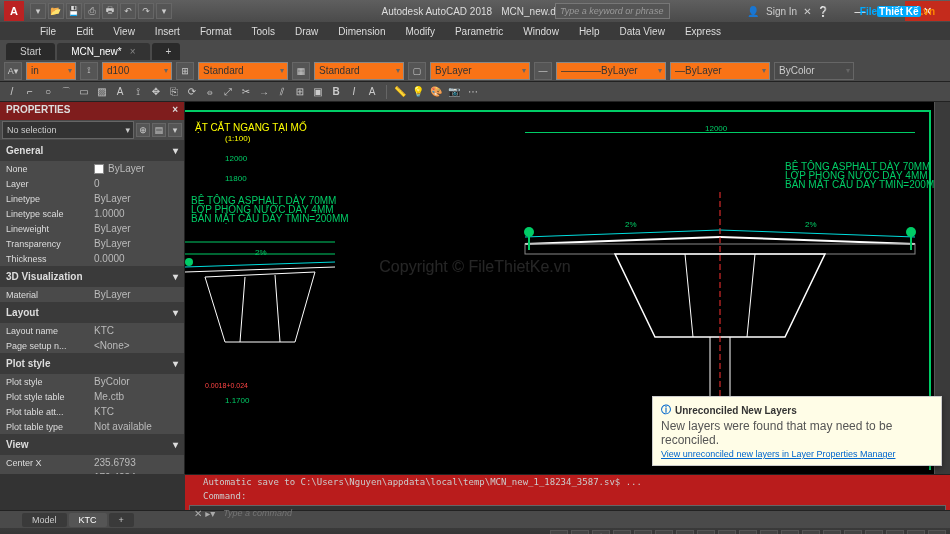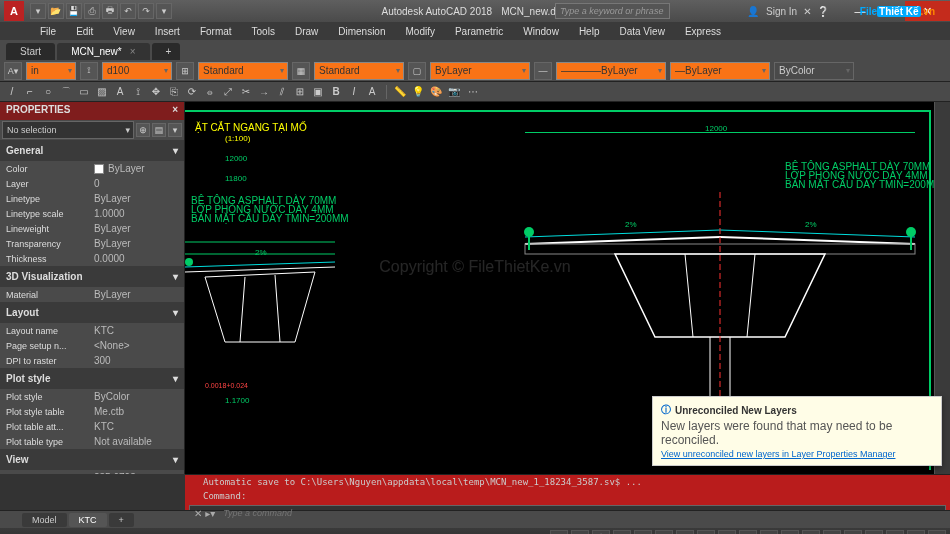--- a/index.html
+++ b/index.html
@@ -188,21 +188,21 @@
       <div class="rb-btn" style="width:14px;height:14px">⊕</div>
       <div class="rb-btn" style="width:14px;height:14px">▤</div>
       <div class="rb-btn" style="width:14px;height:14px">▾</div>
     </div>
     <div id="props-body">
         <div class="props-group-hdr">
           <span>General</span>
           <span>▾</span>
         </div>
         <div class="props-row">
-          <div class="props-label">Color</div>
+          <div class="props-label">None</div>
           <div class="props-value sw">
             <span class="swatch"></span>
             <span>ByLayer</span>
           </div>
         </div>
         <div class="props-row">
           <div class="props-label">Layer</div>
           <div class="props-value">
             <span>0</span>
           </div>
@@ -254,26 +254,20 @@
         <div class="props-row">
           <div class="props-label">Layout name</div>
           <div class="props-value">
             <span>KTC</span>
           </div>
         </div>
         <div class="props-row">
           <div class="props-label">Page setup n...</div>
           <div class="props-value">
             <span>&lt;None&gt;</span>
-          </div>
-        </div>
-        <div class="props-row">
-          <div class="props-label">DPI to raster</div>
-          <div class="props-value">
-            <span>300</span>
           </div>
         </div>
         <div class="props-group-hdr">
           <span>Plot style</span>
           <span>▾</span>
         </div>
         <div class="props-row">
           <div class="props-label">Plot style</div>
           <div class="props-value">
             <span>ByColor</span>

